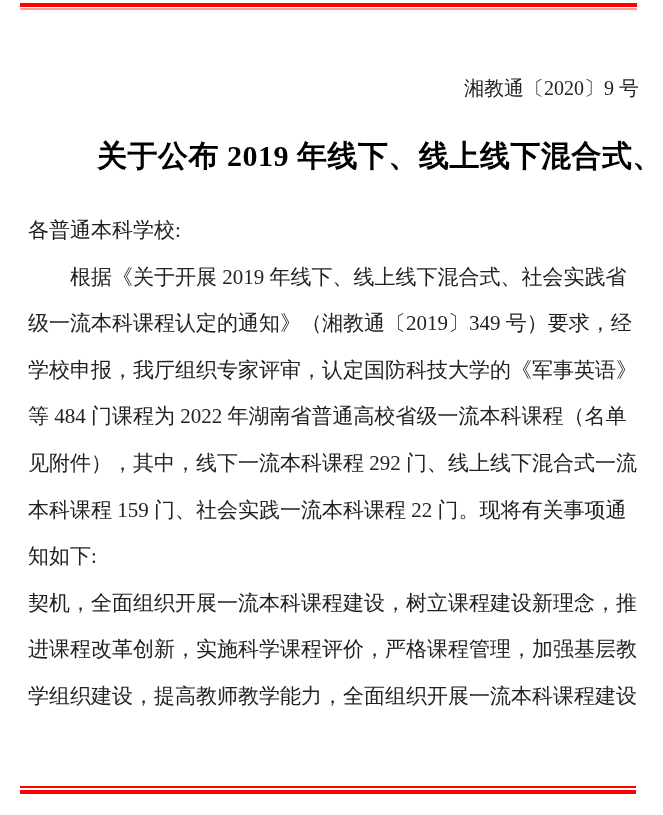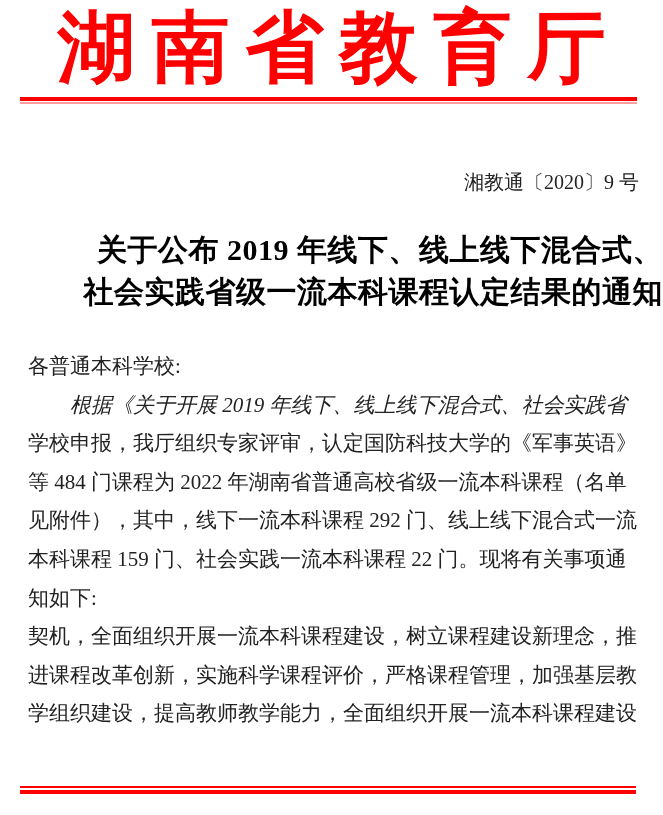--- a/index.html
+++ b/index.html
@@ -53,53 +53,52 @@
     letter-spacing: 0.5px;
   }
 
   
   .doc-body {
     margin: 34px 25px 0 28px;
     font-size: 21px;
     line-height: 38.6px;
     color: #222;
   }
-  .body-line { white-space: nowrap; letter-spacing: 0; }
-  .body-line.indent { padding-left: 42px; font-style: italic; }
+  .body-line { white-space: nowrap; letter-spacing: 0; margin-top: 8px; }
+  .body-line.indent { padding-left: 42px; }
 
   
   .rule-bottom {
     position: absolute;
     left: 20px;
     top: 786px;
     width: 616px;
     height: 2px;
     border-top: 2px solid #fe0000;
     border-bottom: 4px solid #fe0000;
   }
 </style>
 </head>
 <body>
 
 <div class="page">
 
-  <div class="letterhead" style="color:#fe0000;">湖南省教育厅</div>
 
   <div class="rule-top"></div>
 
   <div class="doc-number">湘教通〔2020〕9 号</div>
 
   <div class="doc-title">
     <div>关于公布 2019 年线下、线上线下混合式、</div>
-    <div>社会实践省级一流本科课程认定结果的通知</div>
   </div>
 
   <div class="doc-body">
     <div class="body-line">各普通本科学校:</div>
     <div class="body-line indent">根据《关于开展 2019 年线下、线上线下混合式、社会实践省</div>
+    <div class="body-line">级一流本科课程认定的通知》（湘教通〔2019〕349 号）要求，经</div>
     <div class="body-line">学校申报，我厅组织专家评审，认定国防科技大学的《军事英语》</div>
     <div class="body-line">等 484 门课程为 2022 年湖南省普通高校省级一流本科课程（名单</div>
     <div class="body-line">见附件），其中，线下一流本科课程 292 门、线上线下混合式一流</div>
     <div class="body-line">本科课程 159 门、社会实践一流本科课程 22 门。现将有关事项通</div>
     <div class="body-line">知如下:</div>
     <div class="body-line">契机，全面组织开展一流本科课程建设，树立课程建设新理念，推</div>
     <div class="body-line">进课程改革创新，实施科学课程评价，严格课程管理，加强基层教</div>
     <div class="body-line">学组织建设，提高教师教学能力，全面组织开展一流本科课程建设</div>
   </div>
 

